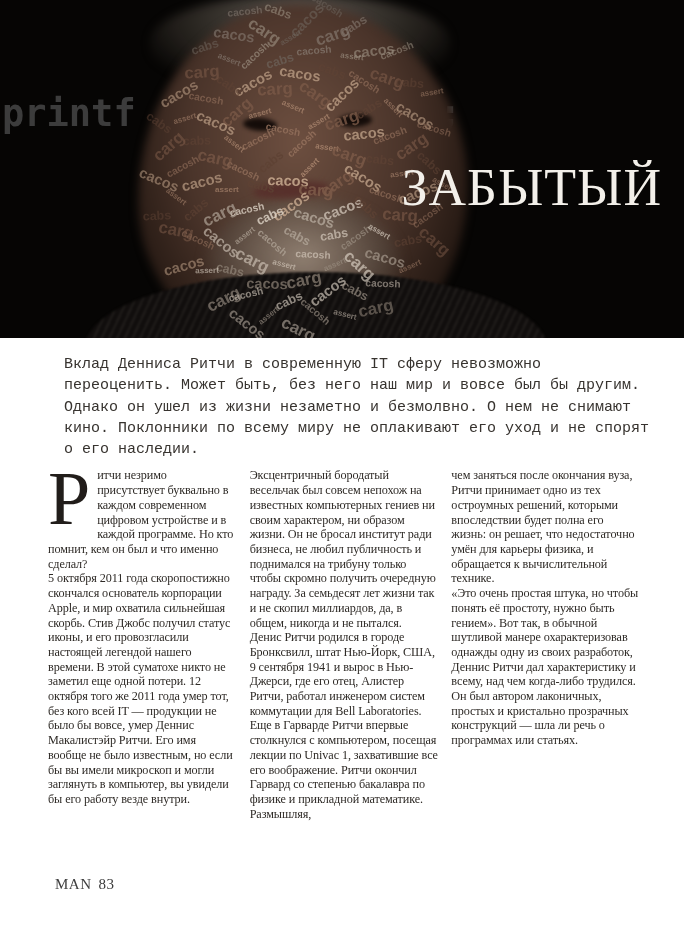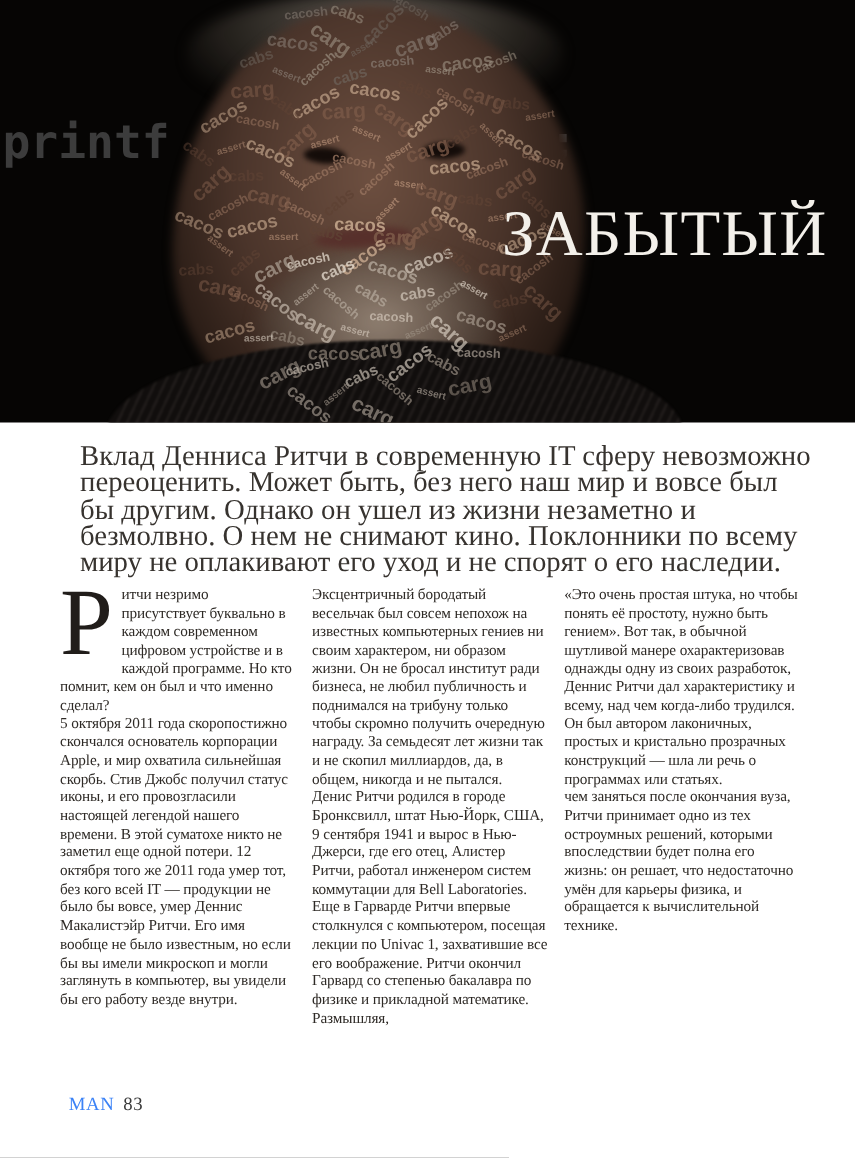--- a/index.html
+++ b/index.html
@@ -69,21 +69,21 @@
     position:absolute; top:161px; right:22px; z-index:5;
     text-align:center; color:#f3f0ea;
     font-family:"Liberation Serif", serif; font-weight:normal;
   }
   .hero-title .t1 { display:block; font-size:52px; line-height:1.05; letter-spacing:1px; }
   .hero-title .t2 { display:block; font-size:77px; line-height:0.98; letter-spacing:1px; }
 
   
   .lede {
     padding:16px 31px 0 64px;
-    font-size:23px; line-height:21.3px; color:#37332f;
+    font-size:15px; line-height:21.3px; color:#37332f;font-family:Liberation Mono, monospace;
   }
 
   
   .article {
     display:flex; gap:13px;
     margin:8px 44px 0 48px;
     height:424px; overflow:hidden;
   }
   .col {
     flex:1 1 0;
@@ -96,21 +96,21 @@
     font-size:76px; line-height:57px;
     padding:2px 7px 0 0;
     color:#211d1a; font-family:"Liberation Serif", serif;
   }
 
   
   .footer {
     position:absolute; left:55px; top:876px;
     font-size:15px; letter-spacing:0.5px; background:#fff;
   }
-  .footer .mag { color:#3b82f6; }
+  .footer .mag { color:#404040; }
   .footer .num { color:#3a3a3a; margin-left:7px; }
 </style>
 </head>
 <body>
 
 <div class="page">
 
   <div class="hero">
     <div class="hero-code">
       <span class="code-left">printf ("</span>
@@ -259,22 +259,22 @@
   <div class="article">
     <div class="col">
       <p><span class="drop-cap">Р</span><span>итчи незримо присутствует буквально в каждом современном цифровом устройстве и в каждой программе. Но кто помнит, кем он был и что именно сделал?</span></p>
       <p>5 октября 2011 года скоропостижно скончался основатель корпорации Apple, и мир охватила сильнейшая скорбь. Стив Джобс получил статус иконы, и его провозгласили настоящей легендой нашего времени. В этой суматохе никто не заметил еще одной потери. 12 октября того же 2011 года умер тот, без кого всей IT — продукции не было бы вовсе, умер Деннис Макалистэйр Ритчи. Его имя вообще не было известным, но если бы вы имели микроскоп и могли заглянуть в компьютер, вы увидели бы его работу везде внутри.</p>
     </div>
     <div class="col">
       <p>Эксцентричный бородатый весельчак был совсем непохож на известных компьютерных гениев ни своим характером, ни образом жизни. Он не бросал институт ради бизнеса, не любил публичность и поднимался на трибуну только чтобы скромно получить очередную награду. За семьдесят лет жизни так и не скопил миллиардов, да, в общем, никогда и не пытался.</p>
       <p>Денис Ритчи родился в городе Бронксвилл, штат Нью-Йорк, США, 9 сентября 1941 и вырос в Нью-Джерси, где его отец, Алистер Ритчи, работал инженером систем коммутации для Bell Laboratories. Еще в Гарварде Ритчи впервые столкнулся с компьютером, посещая лекции по Univac 1, захватившие все его воображение. Ритчи окончил Гарвард со степенью бакалавра по физике и прикладной математике. Размышляя,</p>
     </div>
     <div class="col">
+      <p>чем заняться после окончания вуза, Ритчи принимает одно из тех остроумных решений, которыми впоследствии будет полна его жизнь: он решает, что недостаточно умён для карьеры физика, и обращается к вычислительной технике.</p>
       <p>«Это очень простая штука, но чтобы понять её простоту, нужно быть гением». Вот так, в обычной шутливой манере охарактеризовав однажды одну из своих разработок, Деннис Ритчи дал характеристику и всему, над чем когда-либо трудился. Он был автором лаконичных, простых и кристально прозрачных конструкций — шла ли речь о программах или статьях.</p>
-      <p>чем заняться после окончания вуза, Ритчи принимает одно из тех остроумных решений, которыми впоследствии будет полна его жизнь: он решает, что недостаточно умён для карьеры физика, и обращается к вычислительной технике.</p>
     </div>
   </div>
 
   <div class="footer">
     <span class="mag">MAN</span><span class="num">83</span>
   </div>
 
 </div>
 
 </body></html>

